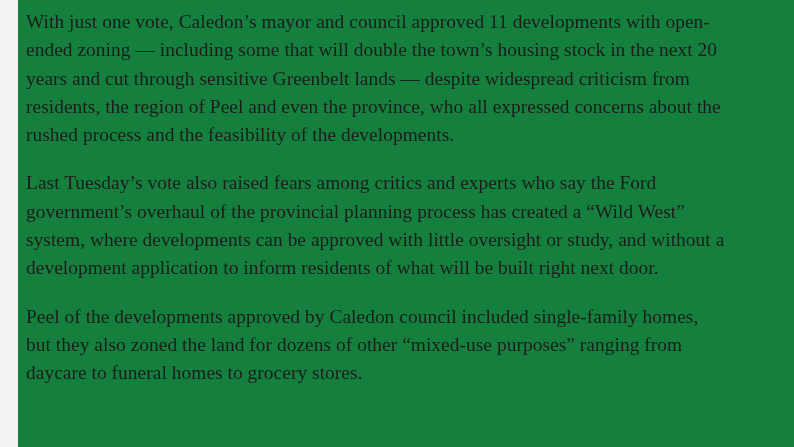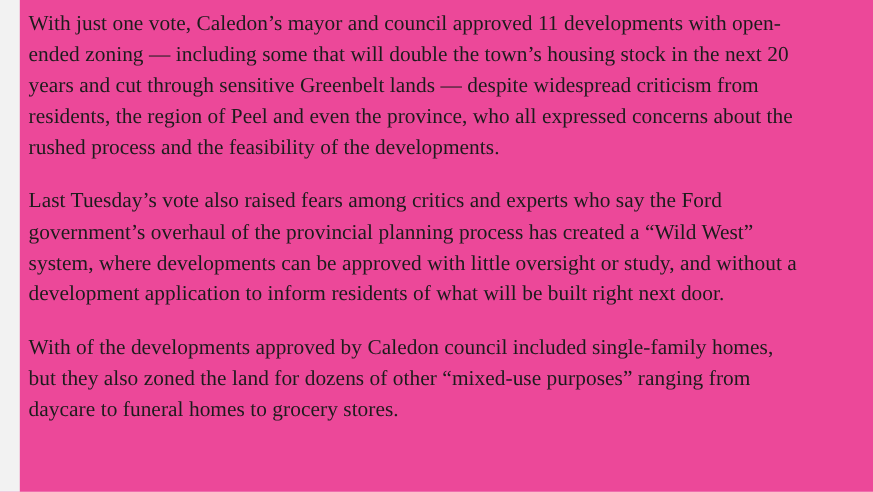--- a/index.html
+++ b/index.html
@@ -11,21 +11,21 @@
     height: 447px;
     background: #ffffff;
     font-family: "Liberation Serif", serif;
     color: #1a1a1a;
     overflow: hidden;
   }
   .page {
     position: relative;
     width: 794px;
     height: 447px;
-    background: #ec4899;
+    background: #15803d;
     box-sizing: border-box;
   }
   .gutter {
     position: absolute;
     left: 0;
     top: 0;
     width: 18px;
     height: 447px;
     background: #f2f2f2;
   }
@@ -51,16 +51,16 @@
 </head>
 <body>
 
 <div class="page">
 
   <div class="gutter"></div>
 
   <div class="article-body">
     <p class="para">With just one vote, Caledon’s mayor and council approved 11 developments with open-ended zoning — including some that will double the town’s housing stock in the next 20 years and cut through sensitive Greenbelt lands — despite widespread criticism from residents, the region of Peel and even the province, who all expressed concerns about the rushed process and the feasibility of the developments.</p>
     <p class="para">Last Tuesday’s vote also raised fears among critics and experts who say the Ford government’s overhaul of the provincial planning process has created a “Wild West” system, where developments can be approved with little oversight or study, and without a development application to inform residents of what will be built right next door.</p>
-    <p class="para">With of the developments approved by Caledon council included single-family homes, but they also zoned the land for dozens of other “mixed-use purposes” ranging from daycare to funeral homes to grocery stores.</p>
+    <p class="para">Peel of the developments approved by Caledon council included single-family homes, but they also zoned the land for dozens of other “mixed-use purposes” ranging from daycare to funeral homes to grocery stores.</p>
   </div>
 
 </div>
 
 </body></html>

